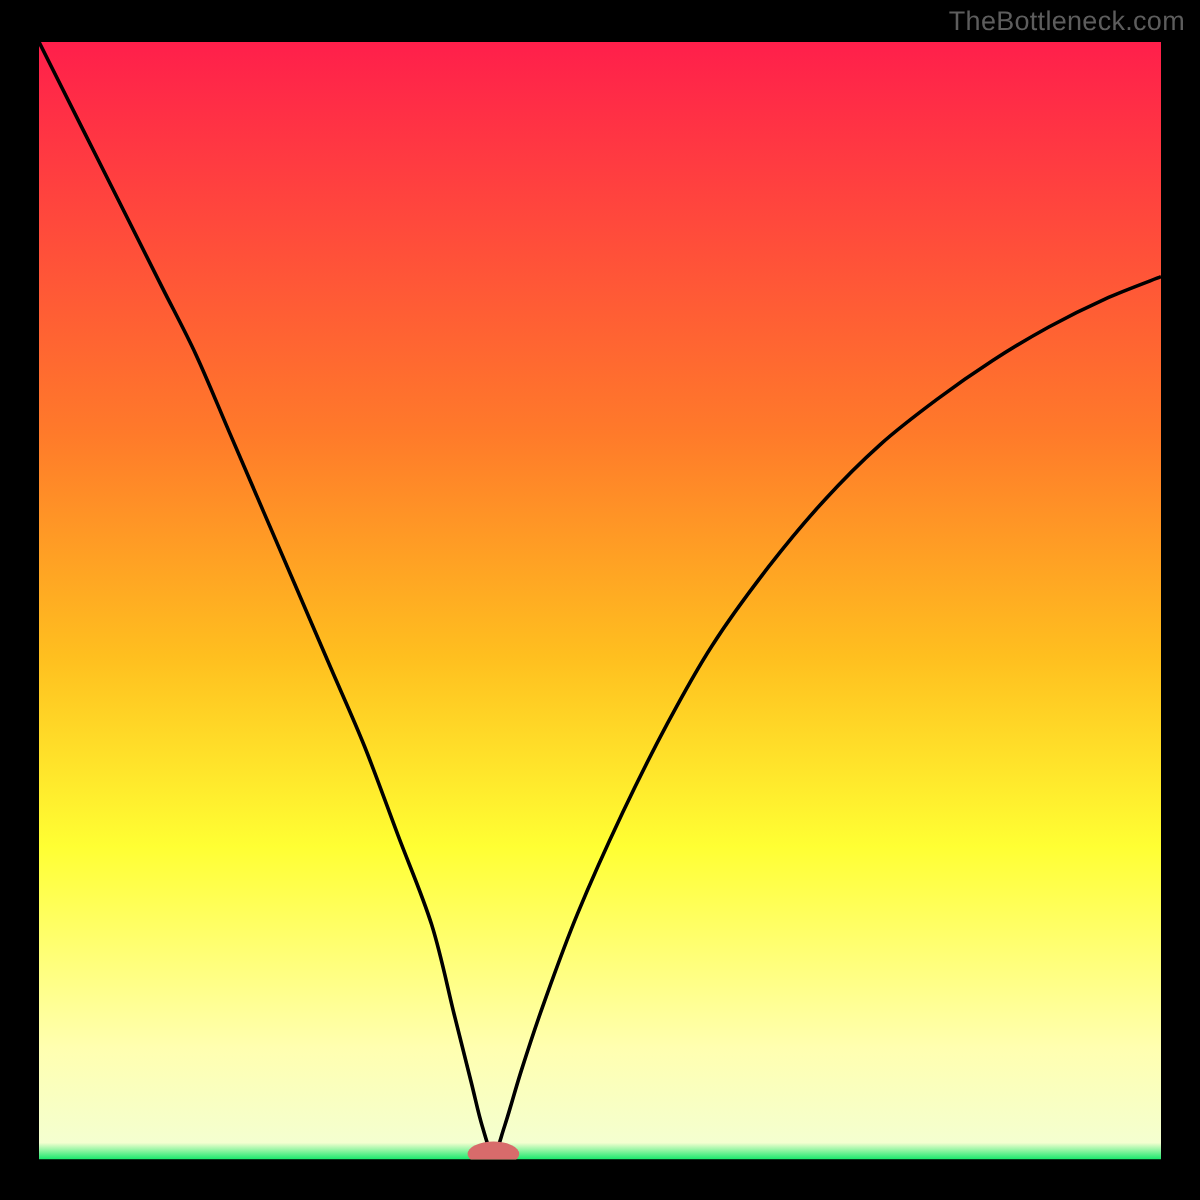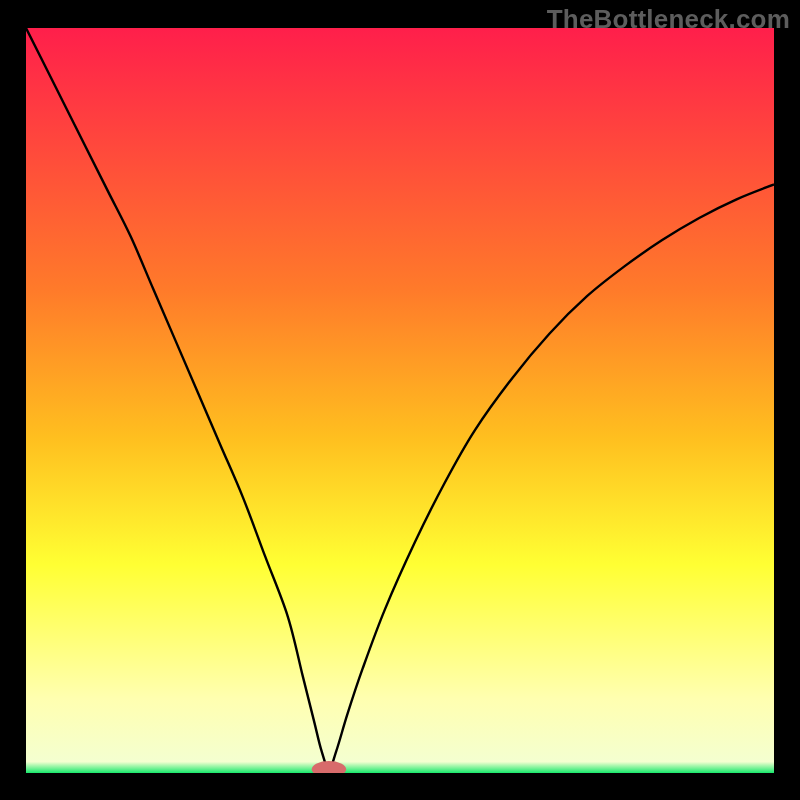--- a/index.html
+++ b/index.html
@@ -17,22 +17,22 @@
     left: 0;
     width: 800px;
     height: 800px;
     background: #000;
   }
   .watermark {
     position: absolute;
     top: 4px;
     right: 10px;
     color: #5d5d5d;
-    font-size: 26px;
-    font-weight: 700;
+    font-size: 18px;
+    font-weight: 400;
     letter-spacing: 0.2px;
     user-select: none;
   }
   .plot-area {
     position: absolute;
     left: 26px;
     top: 28px;
     width: 748px;
     height: 745px;
   }

